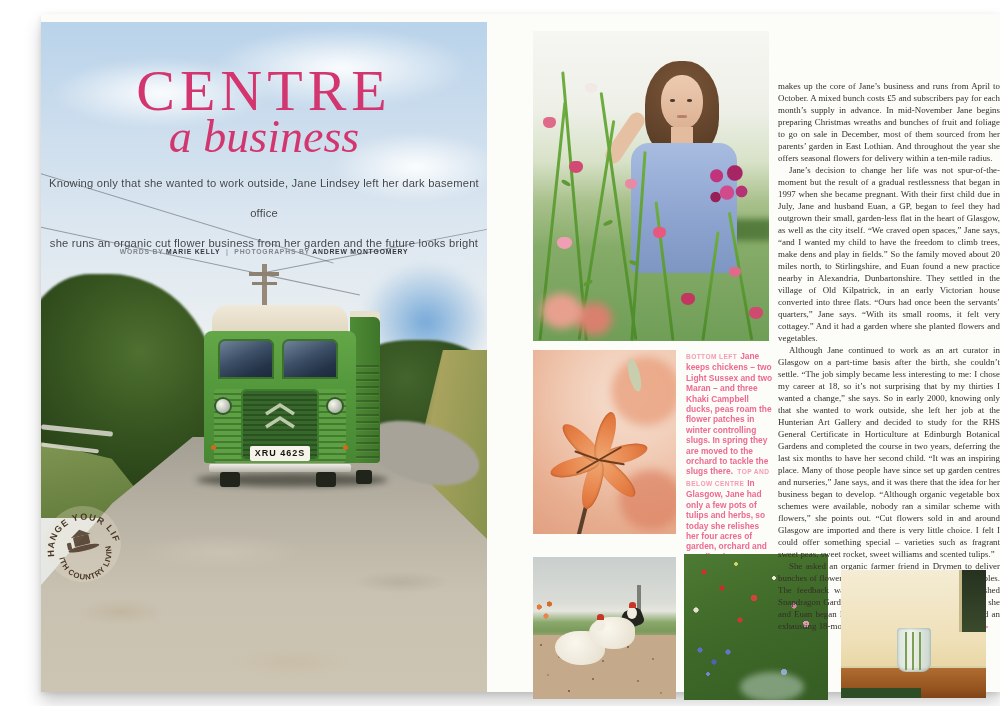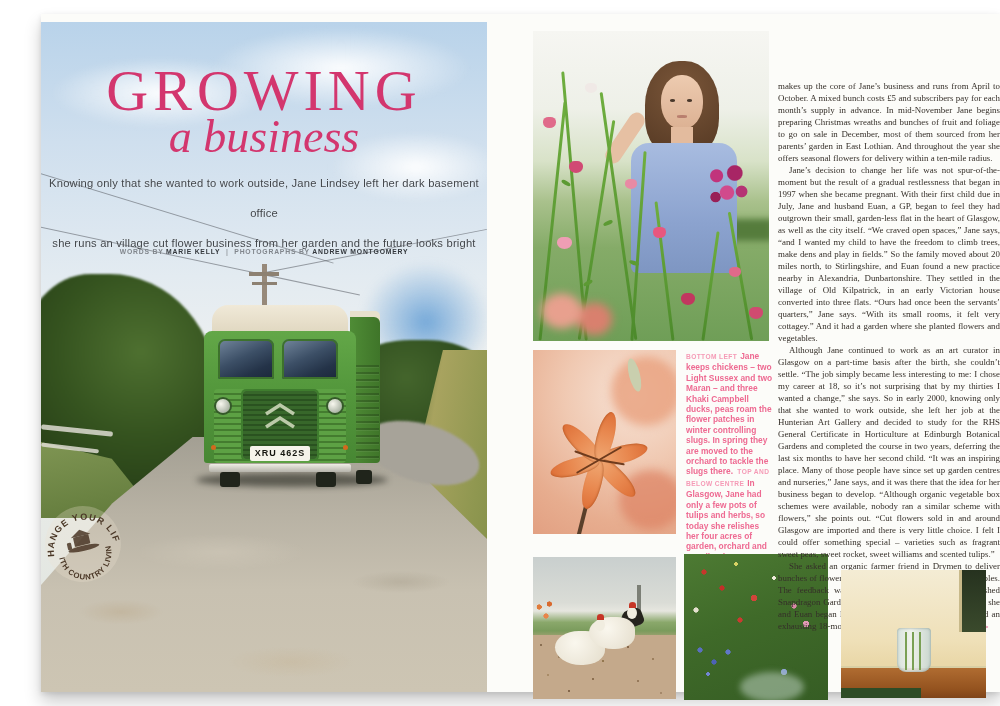--- a/index.html
+++ b/index.html
@@ -274,26 +274,26 @@
         <div id="indicator-left" class="abs indicator"></div>
         <div id="indicator-right" class="abs indicator"></div>
         <div id="van-plate" class="abs">XRU 462S</div>
         <div id="van-bumper" class="abs"></div>
         <div id="wheel-left" class="abs wheel"></div>
         <div id="wheel-right" class="abs wheel"></div>
         <div id="wheel-rear" class="abs wheel"></div>
       </div>
 
       <div id="title-block" class="abs">
-        <div id="page-title">GROWING</div>
+        <div id="page-title">CENTRE</div>
         <div id="page-subtitle">a business</div>
       </div>
       <div id="standfirst" class="abs">
         <div>Knowing only that she wanted to work outside, Jane Lindsey left her dark basement office</div>
-        <div>she runs an village cut flower business from her garden and the future looks bright</div>
+        <div>she runs an organic cut flower business from her garden and the future looks bright</div>
       </div>
       <div id="byline" class="abs">
         <span>WORDS BY</span>
         <span class="name">MARIE KELLY</span>
         <span class="sep">|</span>
         <span>PHOTOGRAPHS BY</span>
         <span class="name">ANDREW MONTGOMERY</span>
       </div>
 
       <svg id="badge" class="abs" viewBox="0 0 76 76">

